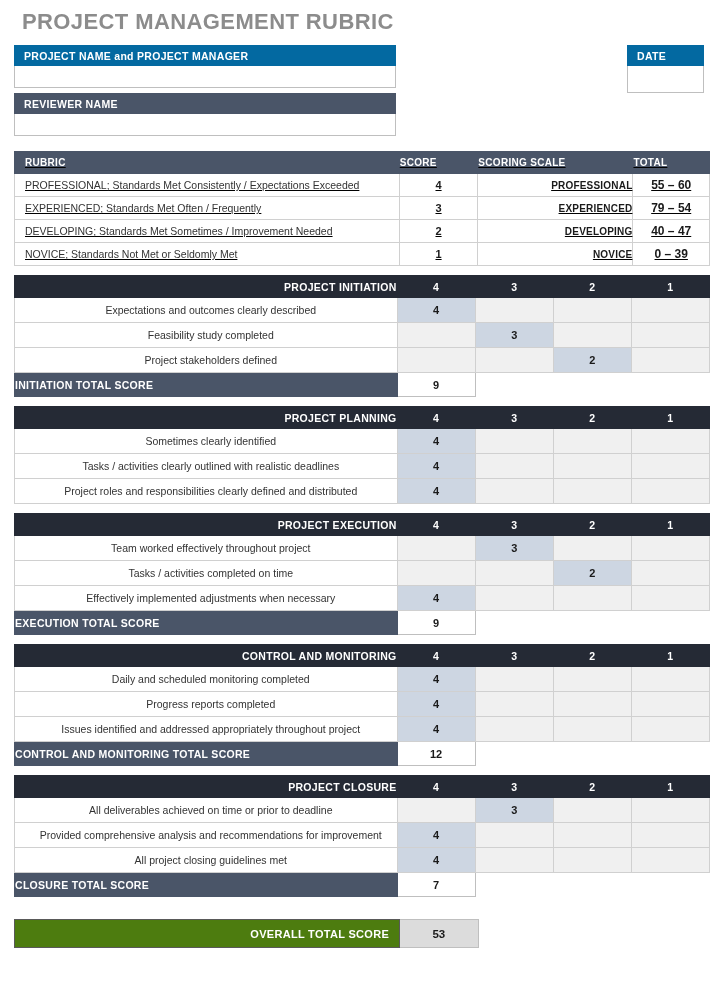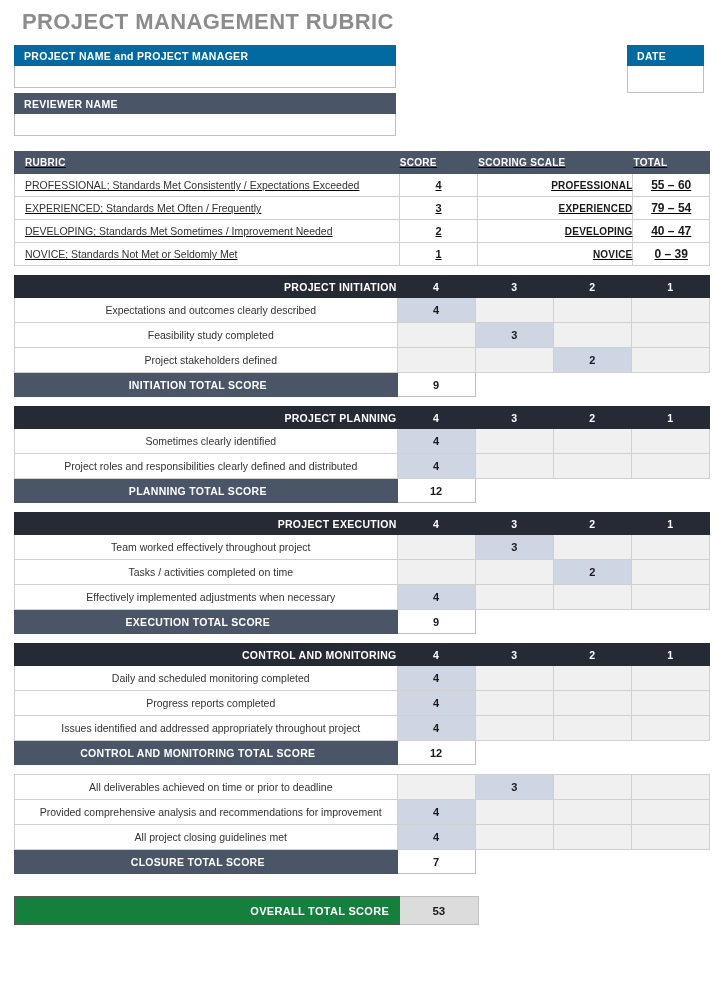--- a/index.html
+++ b/index.html
@@ -78,35 +78,35 @@
     border: 1px solid #d0d0d0;
   }
   .section .crit td.label { background: #ffffff; text-align: center; padding-left: 10px; }
   .section .crit td.cell  { background: #f0f0f0; text-align: center; }
   .section .crit td.cell.sel { background: #cdd6e2; font-weight: bold; color: #1a1a1a; font-size: 11px; }
 
   .totalrow td { height: 24px; }
   .totalrow td.tlabel {
     background: #4a5568; color: #ffffff;
     font-size: 10.5px; font-weight: bold; letter-spacing: 0.3px;
-    text-align: center; padding-right: 16px;
+    text-align: left; padding-right: 16px;
     border: 1px solid #4a5568;
   }
   .totalrow td.tvalue {
     background: #ffffff; text-align: center;
     font-size: 11px; font-weight: bold; color: #1a1a1a;
     border: 1px solid #bfbfbf;
   }
   .totalrow td.empty { background: transparent; border: none; }
 
   
   .overall { margin-top: 22px; }
   .overall td { height: 28px; }
   .overall td.olabel {
-    background: #15803d; color: #ffffff;
+    background: #4d7c0f; color: #ffffff;
     font-size: 11px; font-weight: bold; letter-spacing: 0.3px;
     text-align: right; padding-right: 10px;
     border: 1px solid #595959;
   }
   .overall td.ovalue {
     background: #dcdcdc; text-align: center;
     font-size: 11.5px; font-weight: bold; color: #1a1a1a;
     border: 1px solid #bfbfbf;
   }
   .overall td.empty { background: transparent; border: none; }
@@ -239,32 +239,32 @@
             <td class="col">1</td>
           </tr>
           <tr class="crit">
             <td class="label">Sometimes clearly identified</td>
             <td class="cell sel">4</td>
             <td class="cell"></td>
             <td class="cell"></td>
             <td class="cell"></td>
           </tr>
           <tr class="crit">
+            <td class="label">Tasks / activities clearly outlined with realistic deadlines</td>
+            <td class="cell sel">4</td>
+            <td class="cell"></td>
+            <td class="cell"></td>
+            <td class="cell"></td>
+          </tr>
+          <tr class="crit">
             <td class="label">Project roles and responsibilities clearly defined and distributed</td>
             <td class="cell sel">4</td>
             <td class="cell"></td>
             <td class="cell"></td>
             <td class="cell"></td>
-          </tr>
-          <tr class="totalrow">
-            <td class="tlabel">PLANNING TOTAL SCORE</td>
-            <td class="tvalue">12</td>
-            <td class="empty"></td>
-            <td class="empty"></td>
-            <td class="empty"></td>
           </tr>
         </tbody>
       </table>
       <table class="section">
         <colgroup>
           <col style="width:382px">
           <col style="width:78px">
           <col style="width:78px">
           <col style="width:78px">
           <col style="width:78px">
@@ -355,20 +355,27 @@
       </table>
       <table class="section">
         <colgroup>
           <col style="width:382px">
           <col style="width:78px">
           <col style="width:78px">
           <col style="width:78px">
           <col style="width:78px">
         </colgroup>
         <tbody>
+          <tr class="hdr">
+            <td class="name">PROJECT CLOSURE</td>
+            <td class="col">4</td>
+            <td class="col">3</td>
+            <td class="col">2</td>
+            <td class="col">1</td>
+          </tr>
           <tr class="crit">
             <td class="label">All deliverables achieved on time or prior to deadline</td>
             <td class="cell"></td>
             <td class="cell sel">3</td>
             <td class="cell"></td>
             <td class="cell"></td>
           </tr>
           <tr class="crit">
             <td class="label">Provided comprehensive analysis and recommendations for improvement</td>
             <td class="cell sel">4</td>

